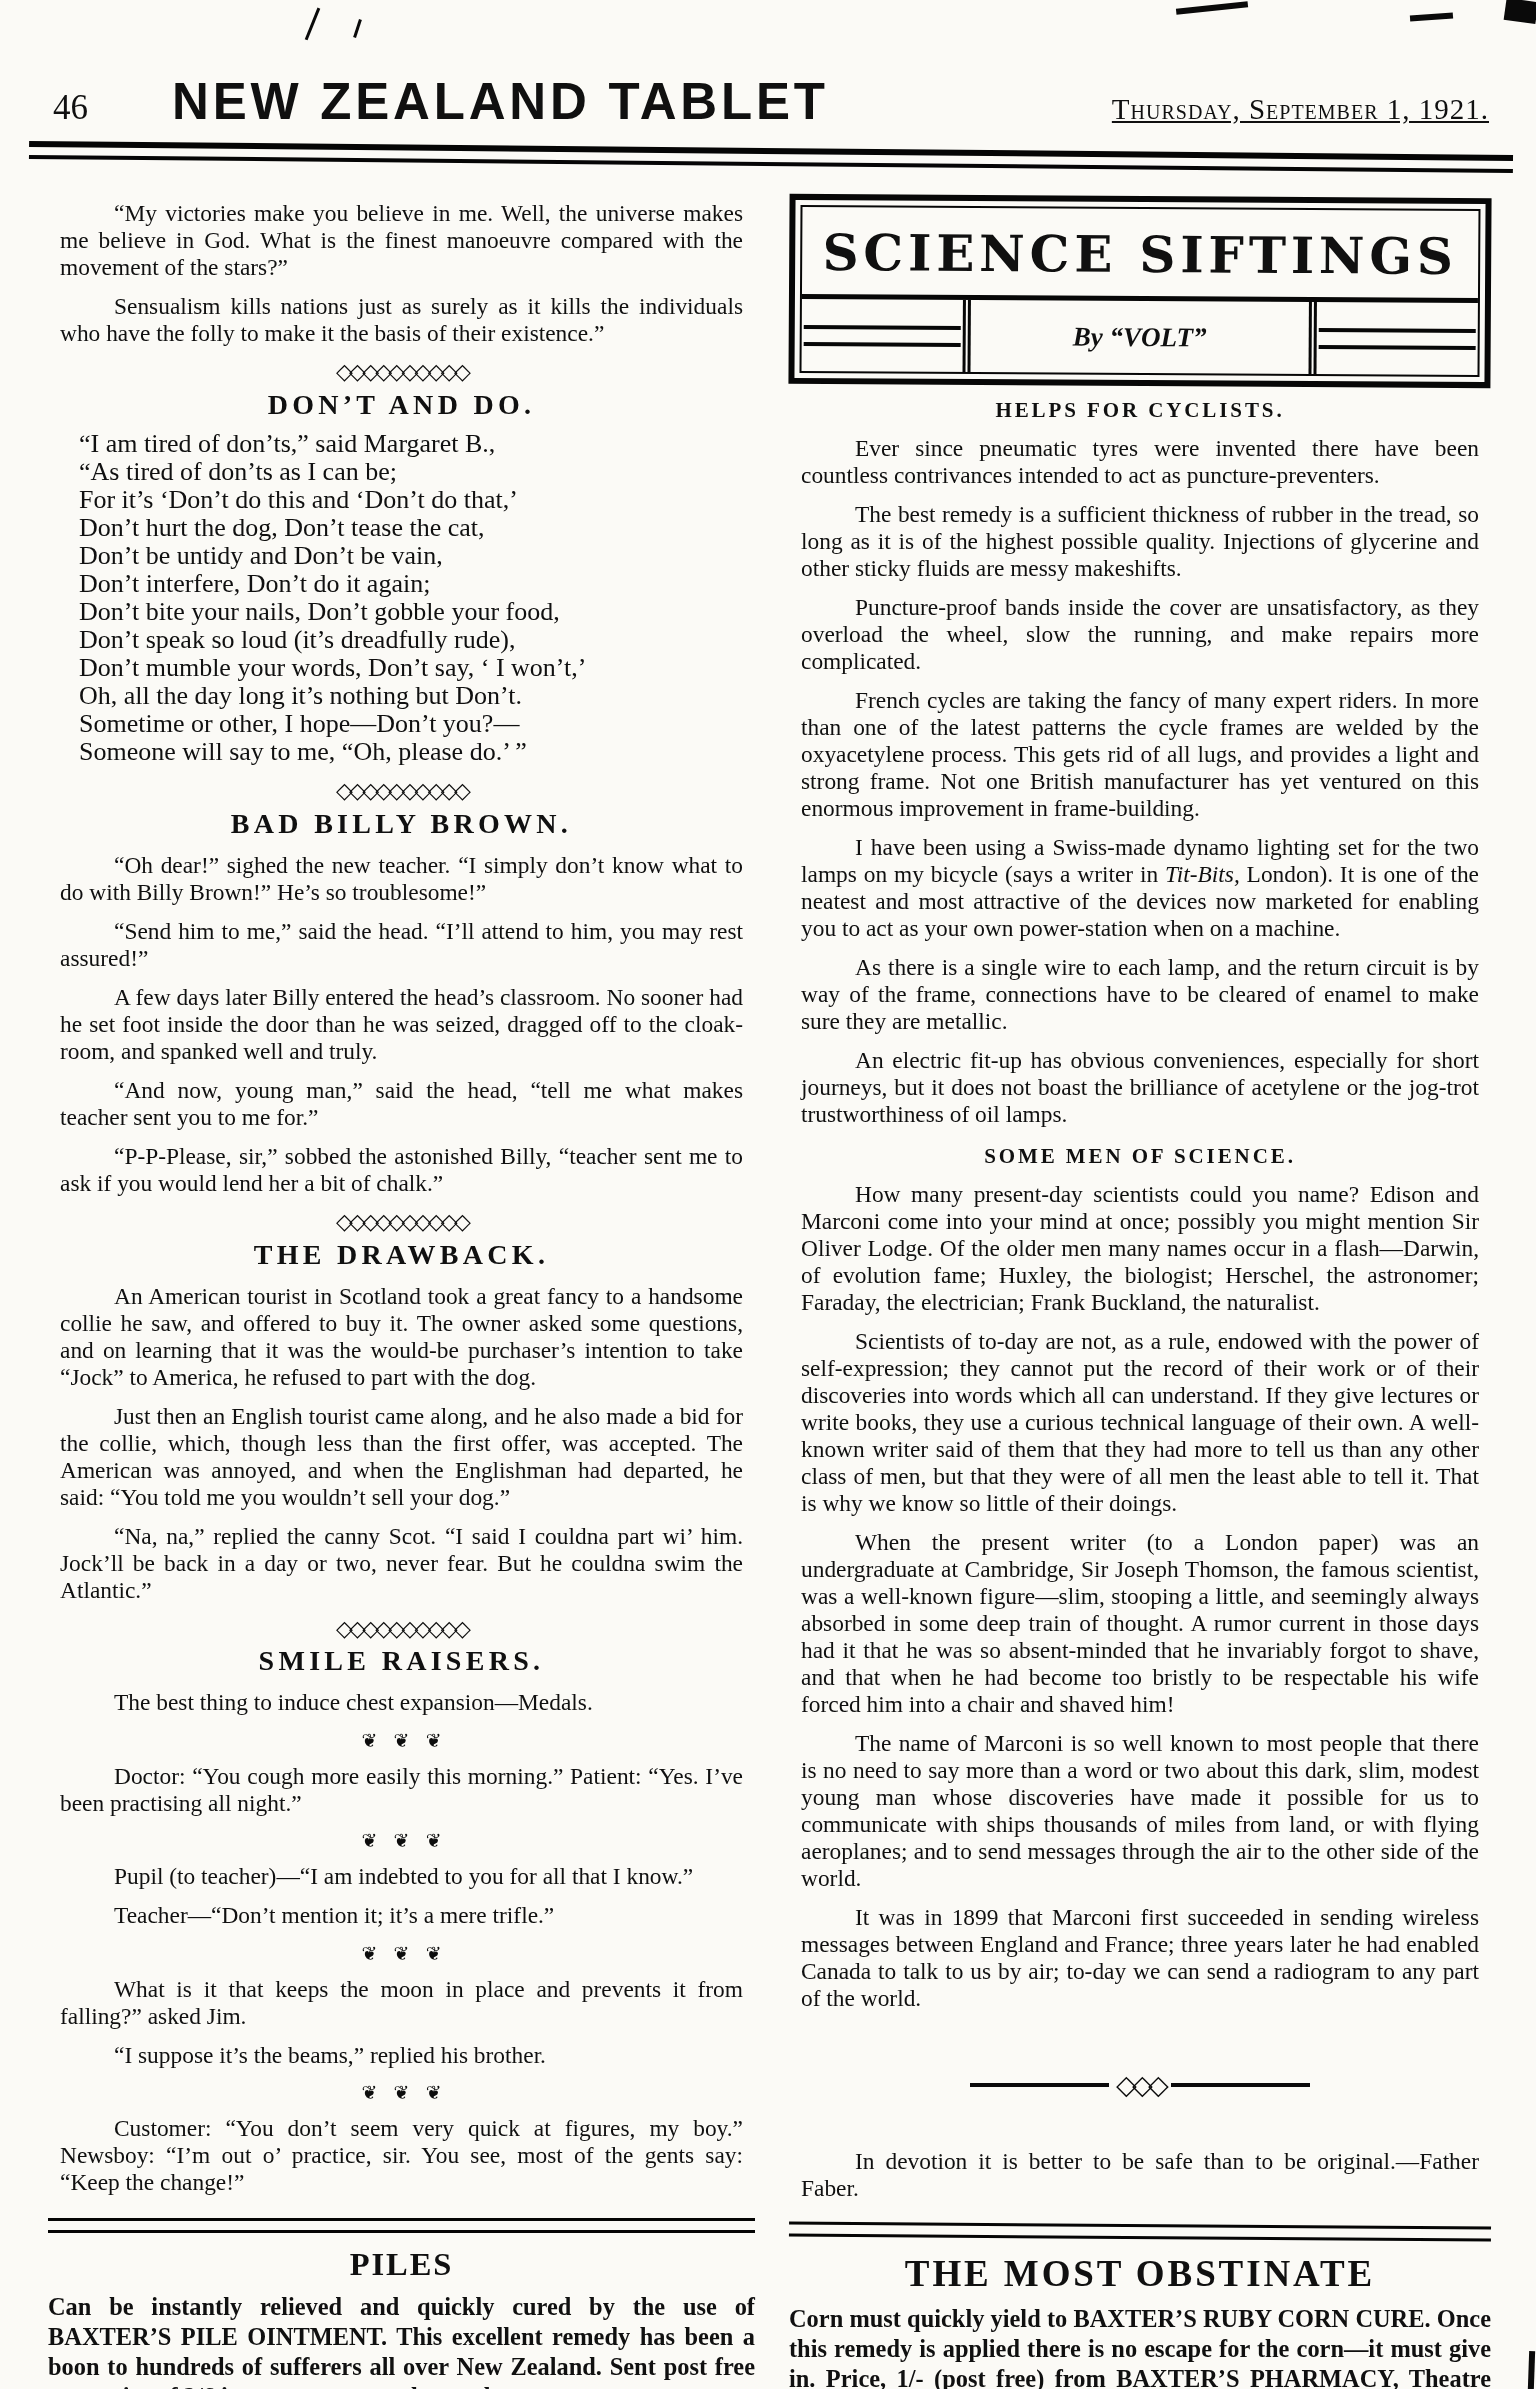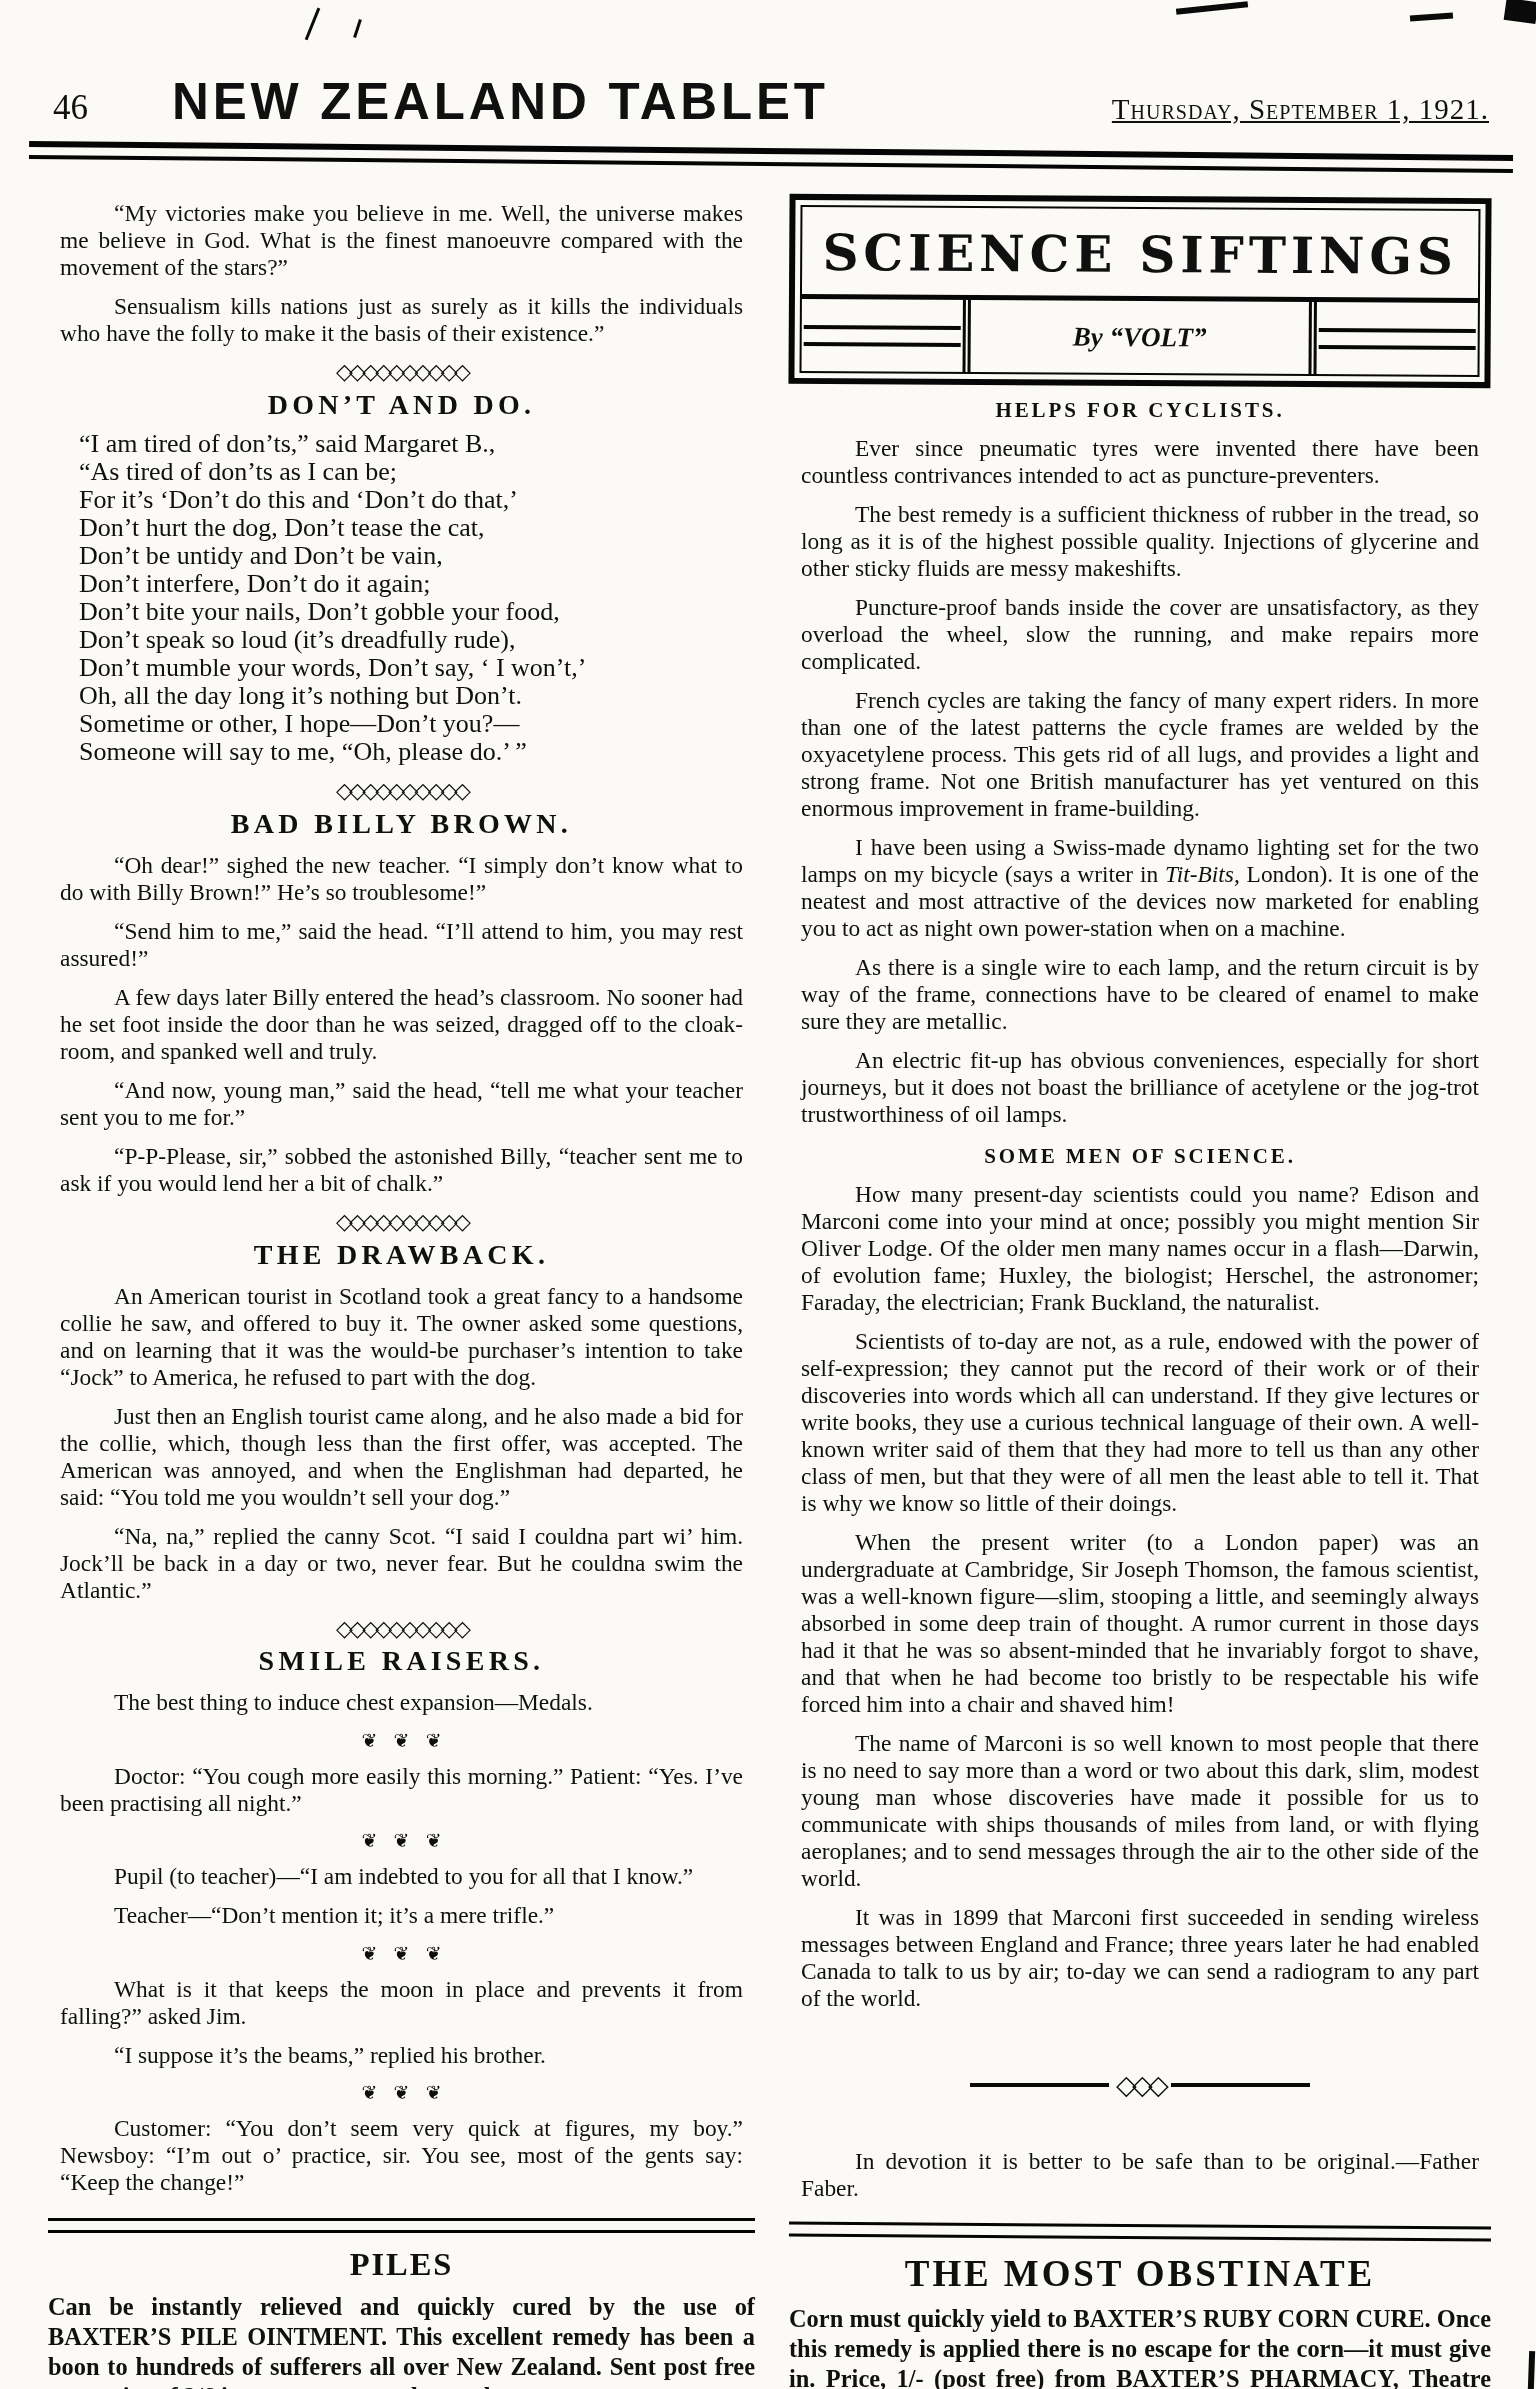--- a/index.html
+++ b/index.html
@@ -103,21 +103,21 @@
         <div class="poem-line">Oh, all the day long it’s nothing but Don’t.</div>
         <div class="poem-line">Sometime or other, I hope—Don’t you?—</div>
         <div class="poem-line">Someone will say to me, “Oh, please do.’ ”</div>
       </div>
 
       <div class="divider-diamonds">◇◇◇◇◇◇◇◇◇◇</div>
       <h2 class="section">BAD BILLY BROWN.</h2>
       <p class="body">“Oh dear!” sighed the new teacher. “I simply don’t know what to do with Billy Brown!” He’s so troublesome!”</p>
       <p class="body">“Send him to me,” said the head. “I’ll attend to him, you may rest assured!”</p>
       <p class="body">A few days later Billy entered the head’s classroom. No sooner had he set foot inside the door than he was seized, dragged off to the cloak-room, and spanked well and truly.</p>
-      <p class="body">“And now, young man,” said the head, “tell me what your teacher sent you to me for.”</p>
+      <p class="body">“And now, young man,” said the head, “tell me what makes teacher sent you to me for.”</p>
       <p class="body">“P-P-Please, sir,” sobbed the astonished Billy, “teacher sent me to ask if you would lend her a bit of chalk.”</p>
 
       <div class="divider-diamonds">◇◇◇◇◇◇◇◇◇◇</div>
       <h2 class="section">THE DRAWBACK.</h2>
       <p class="body">An American tourist in Scotland took a great fancy to a handsome collie he saw, and offered to buy it. The owner asked some questions, and on learning that it was the would-be purchaser’s intention to take “Jock” to America, he refused to part with the dog.</p>
       <p class="body">Just then an English tourist came along, and he also made a bid for the collie, which, though less than the first offer, was accepted. The American was annoyed, and when the Englishman had departed, he said: “You told me you wouldn’t sell your dog.”</p>
       <p class="body">“Na, na,” replied the canny Scot. “I said I couldna part wi’ him. Jock’ll be back in a day or two, never fear. But he couldna swim the Atlantic.”</p>
 
       <div class="divider-diamonds">◇◇◇◇◇◇◇◇◇◇</div>
       <h2 class="section">SMILE RAISERS.</h2>
@@ -159,21 +159,21 @@
           </div>
         </div>
       </div>
 
       <h3 class="sub" style="margin-top:4.8px;">HELPS FOR CYCLISTS.</h3>
       <p class="body">Ever since pneumatic tyres were invented there have been countless contrivances intended to act as puncture-preventers.</p>
       <p class="body">The best remedy is a sufficient thickness of rubber in the tread, so long as it is of the highest possible quality. Injections of glycerine and other sticky fluids are messy makeshifts.</p>
       <p class="body">Puncture-proof bands inside the cover are unsatisfactory, as they overload the wheel, slow the running, and make repairs more complicated.</p>
       <p class="body">French cycles are taking the fancy of many expert riders. In more than one of the latest patterns the cycle frames are welded by the oxyacetylene process. This gets rid of all lugs, and provides a light and strong frame. Not one British manufacturer has yet ventured on this enormous improvement in frame-building.</p>
 
-      <p class="body"><span>I have been using a Swiss-made dynamo lighting set for the two lamps on my bicycle (says a writer in </span><span class="i">Tit-Bits,</span><span> London). It is one of the neatest and most attractive of the devices now marketed for enabling you to act as night own power-station when on a machine.</span></p>
+      <p class="body"><span>I have been using a Swiss-made dynamo lighting set for the two lamps on my bicycle (says a writer in </span><span class="i">Tit-Bits,</span><span> London). It is one of the neatest and most attractive of the devices now marketed for enabling you to act as your own power-station when on a machine.</span></p>
       <p class="body">As there is a single wire to each lamp, and the return circuit is by way of the frame, connections have to be cleared of enamel to make sure they are metallic.</p>
       <p class="body">An electric fit-up has obvious conveniences, especially for short journeys, but it does not boast the brilliance of acetylene or the jog-trot trustworthiness of oil lamps.</p>
 
       <h3 class="sub">SOME MEN OF SCIENCE.</h3>
       <p class="body">How many present-day scientists could you name? Edison and Marconi come into your mind at once; possibly you might mention Sir Oliver Lodge. Of the older men many names occur in a flash—Darwin, of evolution fame; Huxley, the biologist; Herschel, the astronomer; Faraday, the electrician; Frank Buckland, the naturalist.</p>
       <p class="body">Scientists of to-day are not, as a rule, endowed with the power of self-expression; they cannot put the record of their work or of their discoveries into words which all can understand. If they give lectures or write books, they use a curious technical language of their own. A well-known writer said of them that they had more to tell us than any other class of men, but that they were of all men the least able to tell it. That is why we know so little of their doings.</p>
       <p class="body">When the present writer (to a London paper) was an undergraduate at Cambridge, Sir Joseph Thomson, the famous scientist, was a well-known figure—slim, stooping a little, and seemingly always absorbed in some deep train of thought. A rumor current in those days had it that he was so absent-minded that he invariably forgot to shave, and that when he had become too bristly to be respectable his wife forced him into a chair and shaved him!</p>
       <p class="body">The name of Marconi is so well known to most people that there is no need to say more than a word or two about this dark, slim, modest young man whose discoveries have made it possible for us to communicate with ships thousands of miles from land, or with flying aeroplanes; and to send messages through the air to the other side of the world.</p>
       <p class="body">It was in 1899 that Marconi first succeeded in sending wireless messages between England and France; three years later he had enabled Canada to talk to us by air; to-day we can send a radiogram to any part of the world.</p>
 

